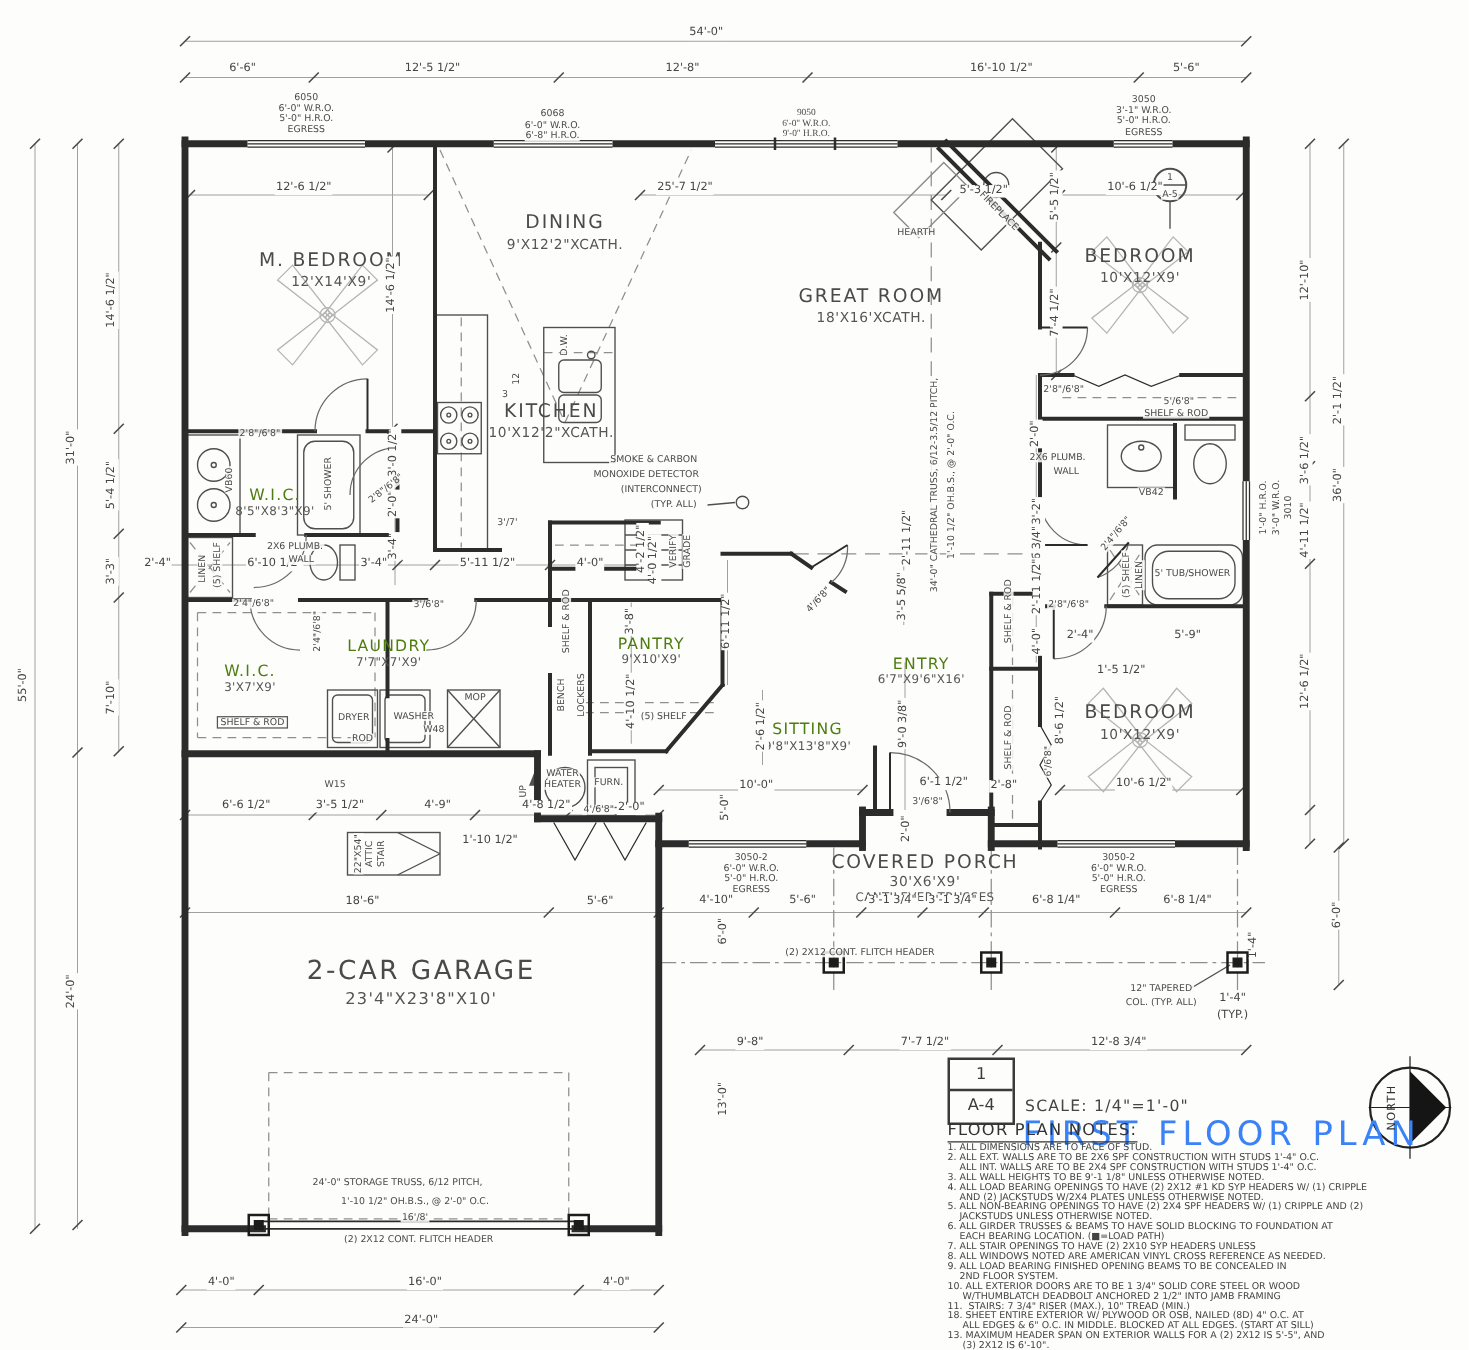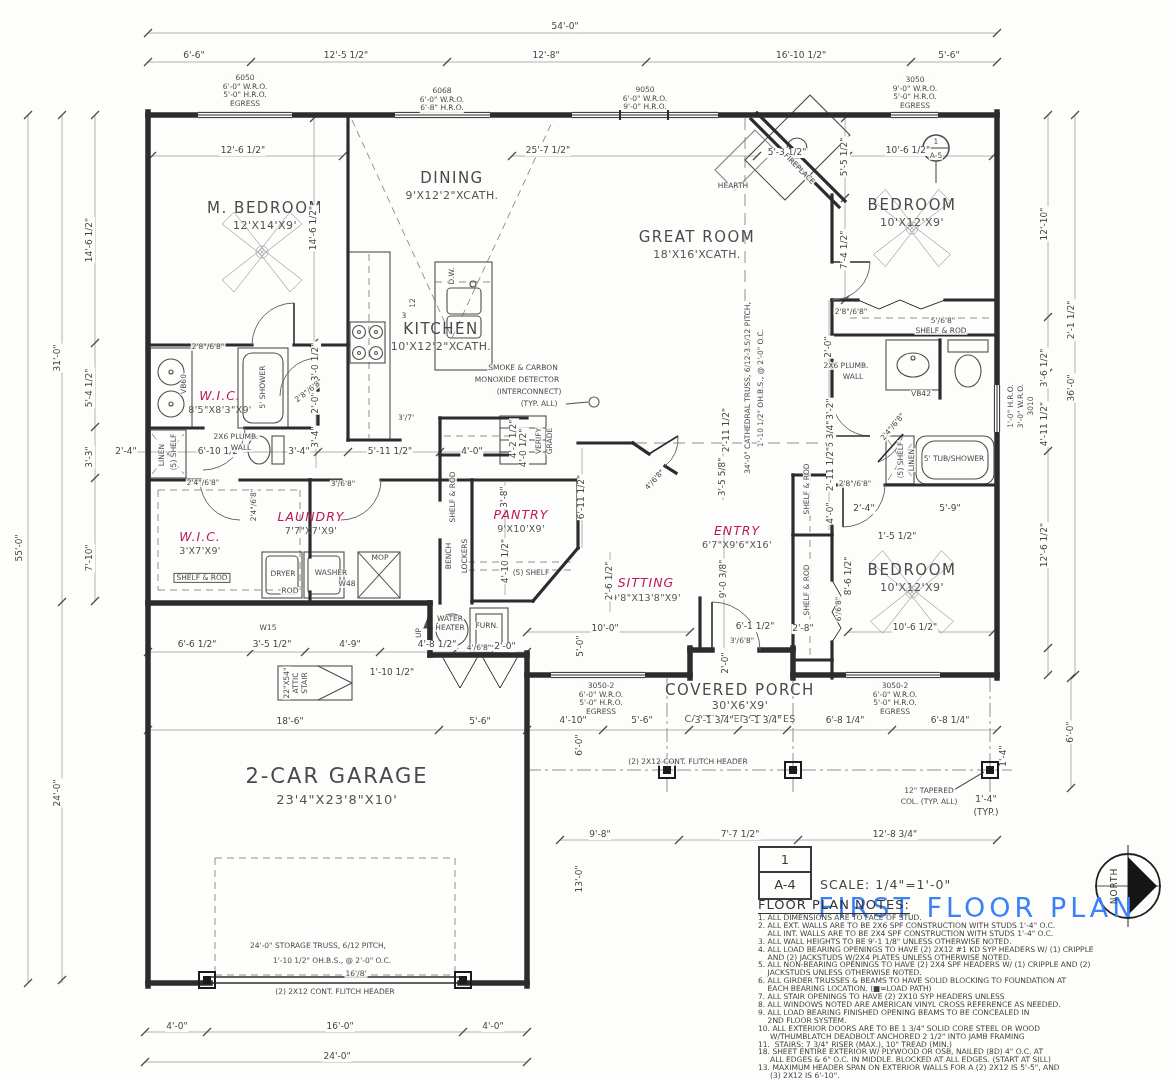--- a/index.html
+++ b/index.html
@@ -1,21 +1,21 @@
 <!DOCTYPE html>
 <html><head>
 <meta charset="utf-8">
 <style>
   html,body{margin:0;padding:0;background:#ffffff;}
   #plan{position:relative;width:1175px;height:1080px;background:#fdfdfb;overflow:hidden;
         font-family:"DejaVu Sans",sans-serif;color:#3b3b3b;}
   #plan-svg{position:absolute;left:0;top:0;}
   .lb{position:absolute;white-space:pre;line-height:1.1;color:#3c3c3c;text-align:center;}
   .lb-room{font-size:15px;letter-spacing:1.5px;color:#4a4a4a;}
-  .lb-roomsm{font-size:12.5px;letter-spacing:1px;color:#be185d;font-style:italic;}
+  .lb-roomsm{font-size:12.5px;letter-spacing:1px;color:#4d7c0f;}
   .lb-roomxl{font-size:21px;letter-spacing:2px;color:#4a4a4a;}
   .lb-rdim{font-size:11px;letter-spacing:.5px;color:#555;}
   .lb-rdimsm{font-size:9.5px;letter-spacing:.3px;color:#555;}
   .lb-rdimxl{font-size:13px;letter-spacing:1px;color:#555;}
   .lb-dim{font-size:9px;background:#fdfdfb;padding:0 1px;color:#454545;}
   .lb-sm{font-size:7.5px;background:rgba(253,253,251,.85);padding:0 1px;color:#4a4a4a;}
   .lb-win{font-size:7.5px;background:rgba(253,253,251,.9);line-height:1.15;color:#4a4a4a;}
   .lb-smbox{font-size:7.5px;border:1px solid #555;padding:0 2px;background:#fdfdfb;color:#4a4a4a;}
   #titleblock{position:absolute;left:758px;top:844px;width:412px;}
   #tb-box{position:absolute;left:0;top:2px;width:50px;height:50px;border:2px solid #3a3a3a;}
@@ -464,25 +464,25 @@
     <div class="lb lb-room" style="left: 740px; top: 690px; transform: translate(-50%, -50%);">COVERED PORCH</div>
     <div class="lb lb-rdim" style="left: 740px; top: 706px; transform: translate(-50%, -50%);">30'X6'X9'</div>
     <div class="lb lb-rdimsm" style="left: 740px; top: 719px; transform: translate(-50%, -50%);">CANTILEVER TRUSSES</div>
     <div class="lb lb-win" style="left: 245px; top: 91px; transform: translate(-50%, -50%);">6050
 6'-0" W.R.O.
 5'-0" H.R.O.
 EGRESS</div>
     <div class="lb lb-win" style="left: 442px; top: 100px; transform: translate(-50%, -50%);">6068
 6'-0" W.R.O.
 6'-8" H.R.O.</div>
-    <div class="lb lb-win" style="left: 645px; top: 99px; transform: translate(-50%, -50%);">9050
+    <div class="lb lb-win" style="left: 645px; top: 99px; transform: translate(-50%, -50%); font-family: Liberation Serif, serif;">9050
 6'-0" W.R.O.
 9'-0" H.R.O.</div>
     <div class="lb lb-win" style="left: 915px; top: 93px; transform: translate(-50%, -50%);">3050
-9'-0" W.R.O.
+3'-1" W.R.O.
 5'-0" H.R.O.
 EGRESS</div>
     <div class="lb lb-win" style="left: 601px; top: 699px; transform: translate(-50%, -50%);">3050-2
 6'-0" W.R.O.
 5'-0" H.R.O.
 EGRESS</div>
     <div class="lb lb-win" style="left: 895px; top: 699px; transform: translate(-50%, -50%);">3050-2
 6'-0" W.R.O.
 5'-0" H.R.O.
 EGRESS</div>
@@ -581,21 +581,21 @@
     <div class="lb lb-sm" style="left: 343px; top: 484px; transform: translate(-50%, -50%);">3'/6'8"</div>
     <div class="lb lb-sm" style="left: 406px; top: 418px; transform: translate(-50%, -50%);">3'/7'</div>
     <div class="lb lb-sm" style="left: 655px; top: 480px; transform: translate(-50%, -50%) rotate(-47deg);">4'/6'8"</div>
     <div class="lb lb-sm" style="left: 479px; top: 648px; transform: translate(-50%, -50%);">4'/6'8"</div>
     <div class="lb lb-sm" style="left: 742px; top: 641px; transform: translate(-50%, -50%);">3'/6'8"</div>
     <div class="lb lb-sm" style="left: 851px; top: 312px; transform: translate(-50%, -50%);">2'8"/6'8"</div>
     <div class="lb lb-sm" style="left: 893px; top: 427px; transform: translate(-50%, -50%) rotate(-50deg);">2'4"/6'8"</div>
     <div class="lb lb-sm" style="left: 855px; top: 484px; transform: translate(-50%, -50%);">2'8"/6'8"</div>
     <div class="lb lb-sm" style="left: 943px; top: 321px; transform: translate(-50%, -50%);">5'/6'8"</div>
     <div class="lb lb-sm" style="left: 839px; top: 609px; transform: translate(-50%, -50%) rotate(-90deg);">6'/6'8"</div>
-    <div class="lb lb-sm" style="left: 332px; top: 974px; transform: translate(-50%, -50%); margin-left: 24px;">16'/8'</div>
+    <div class="lb lb-sm" style="left: 332px; top: 974px; transform: translate(-50%, -50%);">16'/8'</div>
     <div class="lb lb-sm" style="left: 419px; top: 633px; transform: translate(-50%, -50%) rotate(-90deg);">UP</div>
     <div class="lb lb-sm" style="left: 452px; top: 276px; transform: translate(-50%, -50%) rotate(-90deg);">D.W.</div>
     <div class="lb lb-sm" style="left: 184px; top: 384px; transform: translate(-50%, -50%) rotate(-90deg);">VB60</div>
     <div class="lb lb-sm" style="left: 921px; top: 394px; transform: translate(-50%, -50%);">VB42</div>
     <div class="lb lb-sm" style="left: 263px; top: 387px; transform: translate(-50%, -50%) rotate(-90deg);">5' SHOWER</div>
     <div class="lb lb-sm" style="left: 954px; top: 459px; transform: translate(-50%, -50%);">5' TUB/SHOWER</div>
     <div class="lb lb-sm" style="left: 236px; top: 437px; transform: translate(-50%, -50%);">2X6 PLUMB.</div>
     <div class="lb lb-sm" style="left: 241px; top: 448px; transform: translate(-50%, -50%);">WALL</div>
     <div class="lb lb-sm" style="left: 846px; top: 366px; transform: translate(-50%, -50%);">2X6 PLUMB.</div>
     <div class="lb lb-sm" style="left: 853px; top: 377px; transform: translate(-50%, -50%);">WALL</div>

